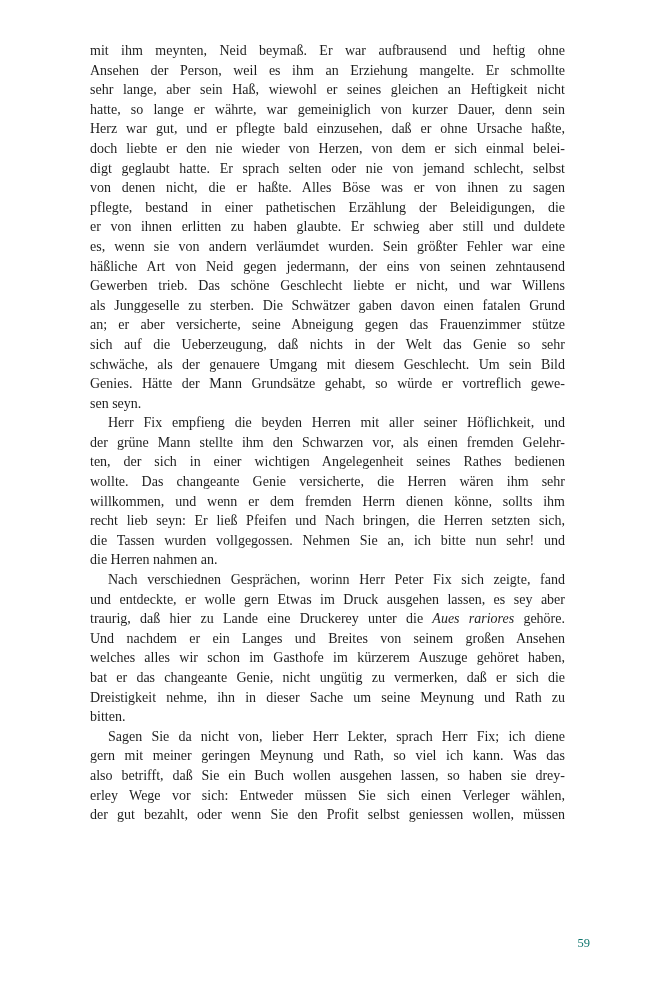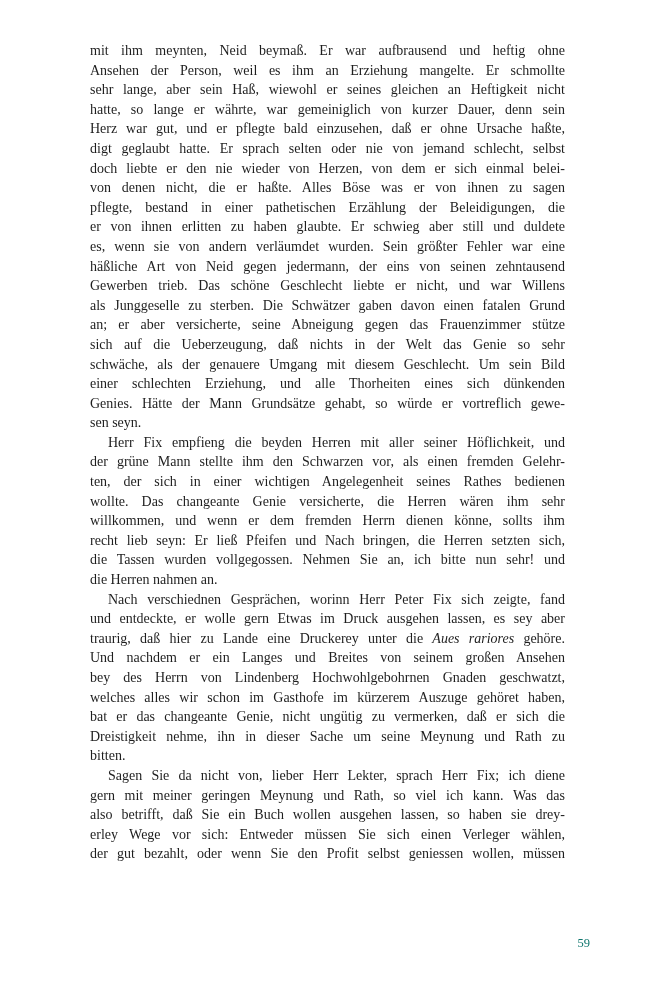--- a/index.html
+++ b/index.html
@@ -53,52 +53,50 @@
 <body>
 
 <div class="page">
   <div class="text-block" id="text-block">
       <div>
         <div class="line"><span>mit ihm meynten, Neid beymaß. Er war aufbrausend und heftig ohne</span></div>
         <div class="line"><span>Ansehen der Person, weil es ihm an Erziehung mangelte. Er schmollte</span></div>
         <div class="line"><span>sehr lange, aber sein Haß, wiewohl er seines gleichen an Heftigkeit nicht</span></div>
         <div class="line"><span>hatte, so lange er währte, war gemeiniglich von kurzer Dauer, denn sein</span></div>
         <div class="line"><span>Herz war gut, und er pflegte bald einzusehen, daß er ohne Ursache haßte,</span></div>
+        <div class="line"><span>doch liebte er den nie wieder von Herzen, von dem er sich einmal belei-</span></div>
         <div class="line"><span>digt geglaubt hatte. Er sprach selten oder nie von jemand schlecht, selbst</span></div>
-        <div class="line"><span>doch liebte er den nie wieder von Herzen, von dem er sich einmal belei-</span></div>
         <div class="line"><span>von denen nicht, die er haßte. Alles Böse was er von ihnen zu sagen</span></div>
         <div class="line"><span>pflegte, bestand in einer pathetischen Erzählung der Beleidigungen, die</span></div>
         <div class="line"><span>er von ihnen erlitten zu haben glaubte. Er schwieg aber still und duldete</span></div>
         <div class="line"><span>es, wenn sie von andern verläumdet wurden. Sein größter Fehler war eine</span></div>
         <div class="line"><span>häßliche Art von Neid gegen jedermann, der eins von seinen zehntausend</span></div>
         <div class="line"><span>Gewerben trieb. Das schöne Geschlecht liebte er nicht, und war Willens</span></div>
         <div class="line"><span>als Junggeselle zu sterben. Die Schwätzer gaben davon einen fatalen Grund</span></div>
         <div class="line"><span>an; er aber versicherte, seine Abneigung gegen das Frauenzimmer stütze</span></div>
         <div class="line"><span>sich auf die Ueberzeugung, daß nichts in der Welt das Genie so sehr</span></div>
         <div class="line"><span>schwäche, als der genauere Umgang mit diesem Geschlecht. Um sein Bild</span></div>
-        <div class="line"><span>einer schlechten Erziehung, und alle Thorheiten eines sich dünkenden</span></div>
         <div class="line"><span>Genies. Hätte der Mann Grundsätze gehabt, so würde er vortreflich gewe-</span></div>
         <div class="line no-justify"><span>sen seyn.</span></div>
       </div>
       <div>
         <div class="line indent"><span>Herr Fix empfieng die beyden Herren mit aller seiner Höflichkeit, und</span></div>
         <div class="line"><span>der grüne Mann stellte ihm den Schwarzen vor, als einen fremden Gelehr-</span></div>
         <div class="line"><span>ten, der sich in einer wichtigen Angelegenheit seines Rathes bedienen</span></div>
         <div class="line"><span>wollte. Das changeante Genie versicherte, die Herren wären ihm sehr</span></div>
         <div class="line"><span>willkommen, und wenn er dem fremden Herrn dienen könne, sollts ihm</span></div>
         <div class="line"><span>recht lieb seyn: Er ließ Pfeifen und Nach bringen, die Herren setzten sich,</span></div>
         <div class="line"><span>die Tassen wurden vollgegossen. Nehmen Sie an, ich bitte nun sehr! und</span></div>
         <div class="line no-justify"><span>die Herren nahmen an.</span></div>
       </div>
       <div>
         <div class="line indent"><span>Nach verschiednen Gesprächen, worinn Herr Peter Fix sich zeigte, fand</span></div>
         <div class="line"><span>und entdeckte, er wolle gern Etwas im Druck ausgehen lassen, es sey aber</span></div>
         <div class="line"><span>traurig, daß hier zu Lande eine Druckerey unter die </span><span class="italic">Aues rariores</span><span> gehöre.</span></div>
         <div class="line"><span>Und nachdem er ein Langes und Breites von seinem großen Ansehen</span></div>
-        <div class="line"><span>bey des Herrn von Lindenberg Hochwohlgebohrnen Gnaden geschwatzt,</span></div>
         <div class="line"><span>welches alles wir schon im Gasthofe im kürzerem Auszuge gehöret haben,</span></div>
         <div class="line"><span>bat er das changeante Genie, nicht ungütig zu vermerken, daß er sich die</span></div>
         <div class="line"><span>Dreistigkeit nehme, ihn in dieser Sache um seine Meynung und Rath zu</span></div>
         <div class="line no-justify"><span>bitten.</span></div>
       </div>
       <div>
         <div class="line indent"><span>Sagen Sie da nicht von, lieber Herr Lekter, sprach Herr Fix; ich diene</span></div>
         <div class="line"><span>gern mit meiner geringen Meynung und Rath, so viel ich kann. Was das</span></div>
         <div class="line"><span>also betrifft, daß Sie ein Buch wollen ausgehen lassen, so haben sie drey-</span></div>
         <div class="line"><span>erley Wege vor sich: Entweder müssen Sie sich einen Verleger wählen,</span></div>

